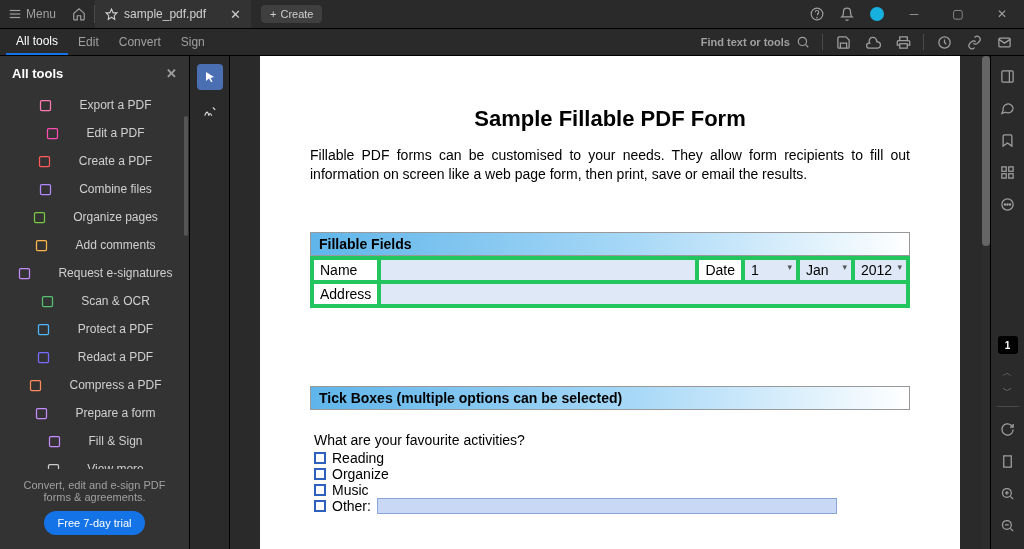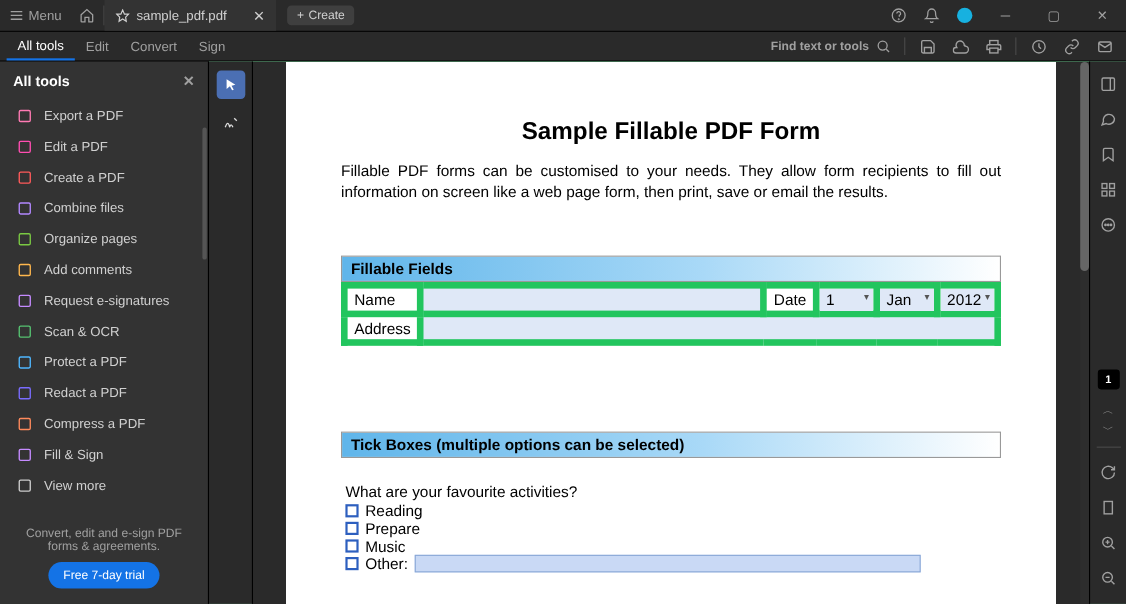--- a/index.html
+++ b/index.html
@@ -31,38 +31,38 @@
   .toolbar .right{margin-left:auto;display:flex;align-items:center;gap:2px;}
   .toolbar .ric{width:28px;height:100%;display:flex;align-items:center;justify-content:center;color:var(--text-dim);}
   .find{display:flex;align-items:center;gap:6px;color:var(--text-dim);font-size:11px;padding:0 6px;font-weight:bold;}
   .vline{width:1px;height:16px;background:var(--divider);margin:0 4px;}
   
   .main{flex:1;display:flex;min-height:0;}
   
   .sidebar{width:190px;background:var(--bg2);display:flex;flex-direction:column;border-right:1px solid #000;position:relative;}
   .sidehdr{display:flex;align-items:center;justify-content:space-between;padding:10px 12px;font-weight:600;font-size:13px;color:#fff;}
   .sidelist{flex:1;overflow:auto;padding:0 0 4px 0;}
-  .sideitem{display:flex;align-items:center;gap:10px;padding:6px 14px;font-size:12px;color:var(--text);}
+  .sideitem{display:flex;align-items:center;gap:26px;padding:6px 14px;font-size:12px;color:var(--text);justify-content:center;}
   .sideitem .ic{width:16px;height:16px;display:flex;align-items:center;justify-content:center;}
   .sidefoot{padding:10px 8px 14px;text-align:center;font-size:11px;color:var(--text-dim);}
   .trialbtn{background:var(--accent);color:#fff;border-radius:14px;padding:6px 14px;display:inline-block;margin-top:8px;font-size:11px;}
   .sbscroll{position:absolute;right:0;top:0;bottom:0;width:6px;background:transparent;}
   .sbscroll .thumb{position:absolute;right:1px;top:60px;width:4px;height:120px;background:#555;border-radius:2px;}
   
   .viewer{flex:1;display:flex;background:#86efac;}
   .thumbcol{width:40px;background:var(--bg1);padding:8px 0;display:flex;flex-direction:column;align-items:center;gap:8px;border-right:1px solid #000;}
   .thumbtn{width:26px;height:26px;border-radius:4px;display:flex;align-items:center;justify-content:center;color:#ddd;}
   .thumbtn.sel{background:#4b6fb3;}
   .doc-wrap{flex:1;overflow:auto;background:var(--bg1);position:relative;}
   .page{width:700px;margin:0 auto;background:#fff;color:#000;padding:50px 50px 40px 50px;min-height:800px;font-family:Arial,sans-serif;}
   .page h1{text-align:center;font-size:22px;margin:0 0 14px 0;font-weight:bold;}
   .page .intro{font-size:14px;text-align:justify;line-height:1.35;margin-bottom:48px;}
   .sectionhdr{background:linear-gradient(90deg,#5fb5ea 0%,#a9d9f7 55%,#ffffff 100%);font-weight:bold;font-size:14px;padding:3px 8px;color:#000;border:1px solid #999;}
   table.form{width:100%;border-collapse:collapse;font-size:14px;}
-  table.form td{border:6px solid #22c55e;padding:2px 6px;}
+  table.form td{border:4px solid #22c55e;padding:2px 6px;}
   td.lbl{width:60px;}
   td.dlbl{width:40px;margin-top:34px;}
   td.fill{background:#dfe8f7;}
   td.sel{background:#dfe8f7;width:55px;position:relative;}
   td.sel::after{content:"▾";position:absolute;right:4px;font-size:9px;color:#555;}
   .question{font-size:14px;margin:22px 0 2px 4px;}
   .opt{font-size:14px;display:flex;align-items:center;gap:6px;margin-left:4px;}
   .opt input.otherbox{border:1px solid #89a7d6;background:#c9d9f5;height:16px;width:460px;}
   .gap{height:78px;}
   
@@ -271,20 +271,28 @@
           </span>
           <span>Redact a PDF</span>
         </div>
         <div class="sideitem">
           <span class="ic">
             <svg width="15" height="15" viewBox="0 0 24 24" fill="none" stroke="#ff8a5c" stroke-width="2">
               <rect x="4" y="4" width="16" height="16" rx="2"></rect>
             </svg>
           </span>
           <span>Compress a PDF</span>
+        </div>
+        <div class="sideitem">
+          <span class="ic">
+            <svg width="15" height="15" viewBox="0 0 24 24" fill="none" stroke="#c58bff" stroke-width="2">
+              <rect x="4" y="4" width="16" height="16" rx="2"></rect>
+            </svg>
+          </span>
+          <span>Prepare a form</span>
         </div>
         <div class="sideitem">
           <span class="ic">
             <svg width="15" height="15" viewBox="0 0 24 24" fill="none" stroke="#c58bff" stroke-width="2">
               <rect x="4" y="4" width="16" height="16" rx="2"></rect>
             </svg>
           </span>
           <span>Fill &amp; Sign</span>
         </div>
         <div class="sideitem">
@@ -345,21 +353,21 @@
         <div class="gap"></div>
 
         <div class="sectionhdr">Tick Boxes (multiple options can be selected)</div>
         <div class="question">What are your favourite activities?</div>
         <div class="opt">
             <span class="cbx"></span>
             <span>Reading</span>
           </div>
         <div class="opt">
             <span class="cbx"></span>
-            <span>Prepare</span>
+            <span>Organize</span>
           </div>
         <div class="opt">
             <span class="cbx"></span>
             <span>Music</span>
           </div>
         <div class="opt">
             <span class="cbx"></span>
             <span>Other:</span>
             <input class="otherbox" style="">
           </div>

